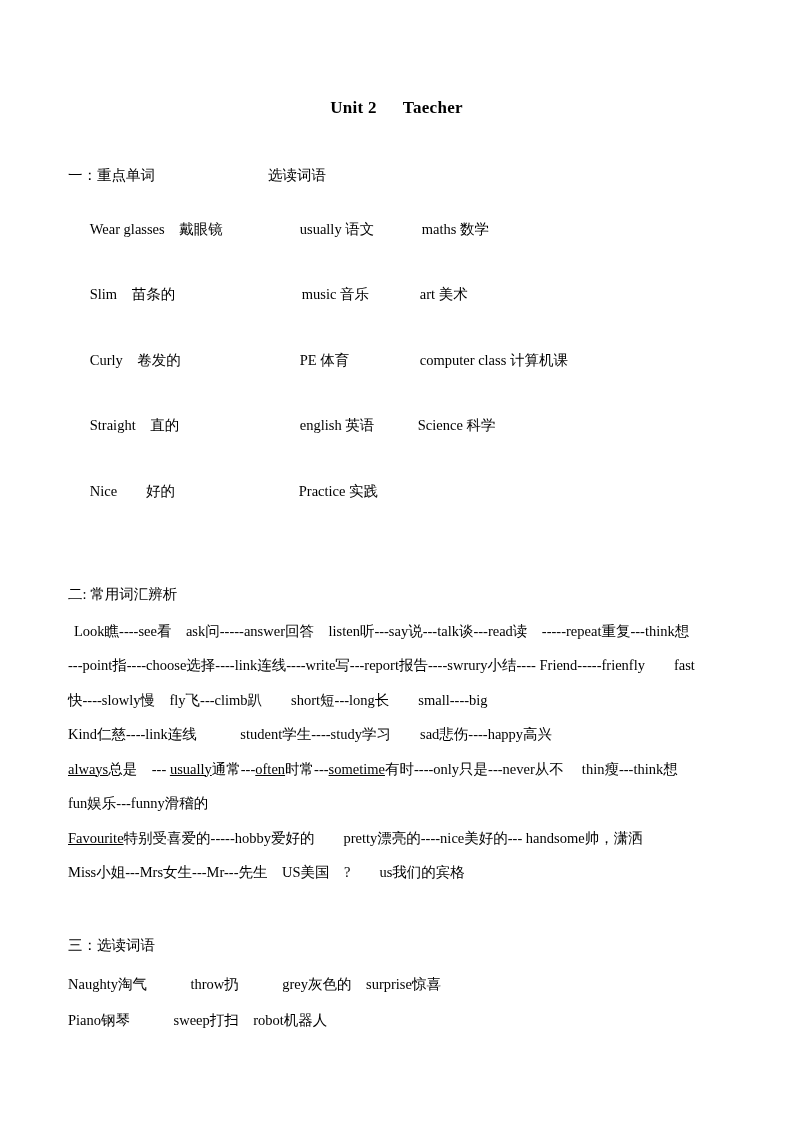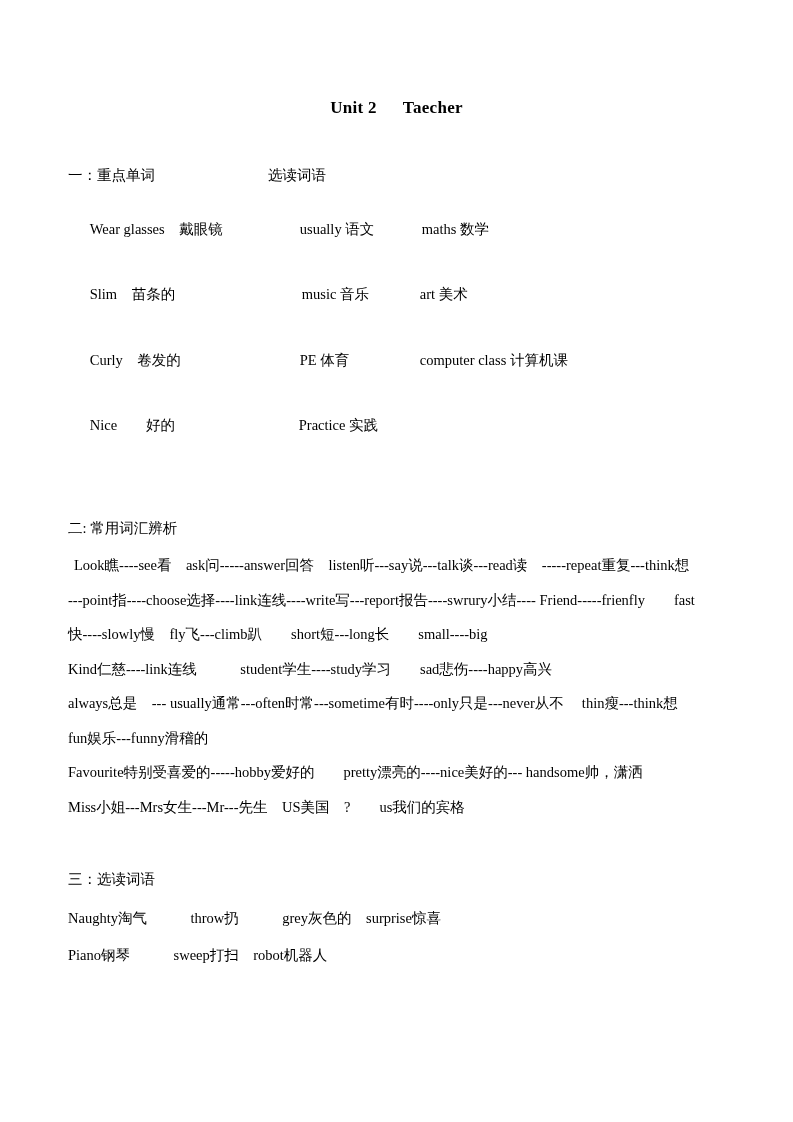--- a/index.html
+++ b/index.html
@@ -39,20 +39,21 @@
   .line {
     font-size: 14.5px;
     line-height: 1.0;
     margin-top: 22px;
     white-space: pre-wrap;
   }
   .l-indent {
     padding-left: 6px;
   }
   .u {
+    text-decoration: underline;
   }
   .sec2-head {
     font-size: 14.5px;
     margin-top: 72px;
   }
   .sec2 .line {
     margin-top: 20px;
   }
   .sec3-head {
     font-size: 14.5px;
@@ -84,20 +85,23 @@
     </div>
 
     <div class="line">
       <span style="display:inline-block;width:212px">Slim　苗条的</span><span style="display:inline-block;width:118px">music 音乐</span><span>art 美术</span>
     </div>
 
     <div class="line">
       <span style="display:inline-block;width:210px">Curly　卷发的</span><span style="display:inline-block;width:120px">PE 体育</span><span>computer class 计算机课</span>
     </div>
 
+    <div class="line">
+      <span style="display:inline-block;width:210px">Straight　直的</span><span style="display:inline-block;width:118px">english 英语</span><span>Science 科学</span>
+    </div>
 
     <div class="line">
       <span style="display:inline-block;width:209px">Nice　　好的</span><span style="display:inline-block;width:118px">Practice 实践</span><span></span>
     </div>
 
   </div>
 
   <div class="sec2">
     <div class="sec2-head">二: 常用词汇辨析</div>
     <div class="line l-indent">Look瞧----see看　ask问-----answer回答　listen听---say说---talk谈---read读　-----repeat重复---think想</div>

